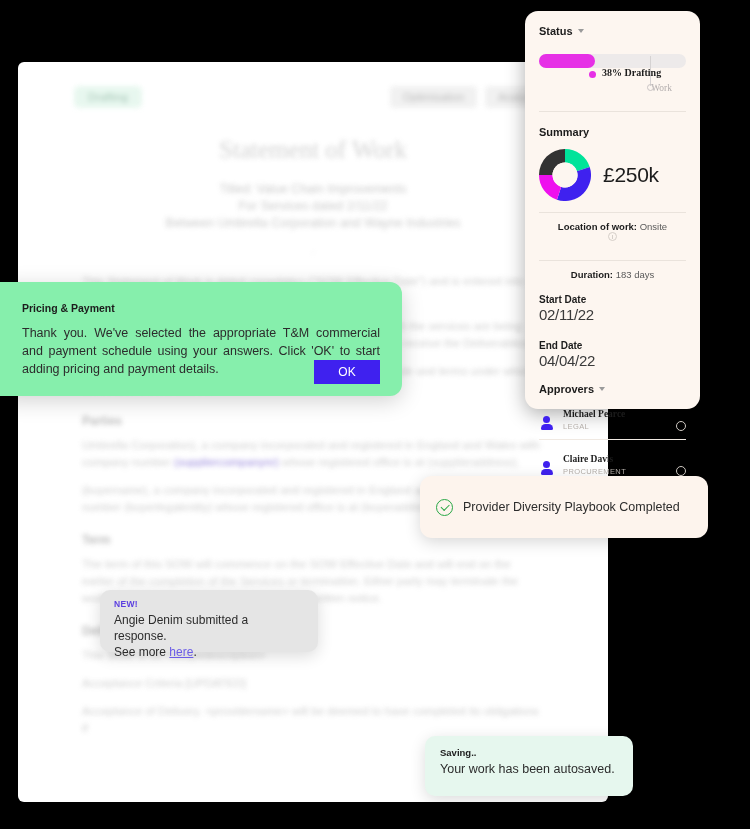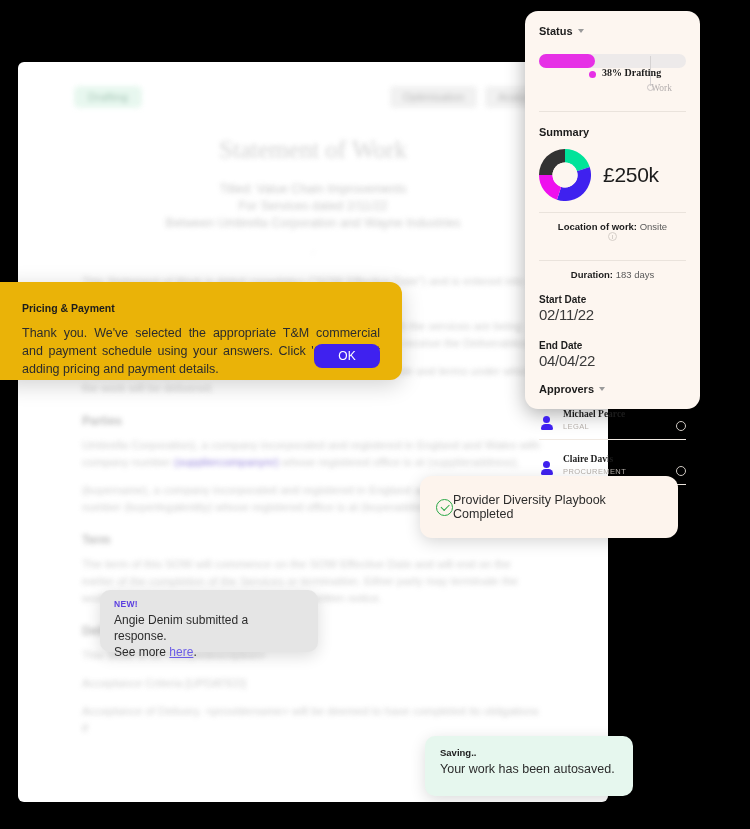--- a/index.html
+++ b/index.html
@@ -297,22 +297,22 @@
     border-radius: 50%;
     flex: 0 0 10px;
   }
 
   
   .modal {
     position: absolute;
     left: 0px;
     top: 282px;
     width: 402px;
-    height: 98px;
-    background: #eab308;
+    height: 114px;
+    background: #86efac;
     border-radius: 0 12px 12px 0;
     box-shadow: 0 5px 22px rgba(0,0,0,.18);
     padding: 20px 22px 0 22px;
     z-index: 40;
   }
 
   .modal-title {
     font-size: 10.5px;
     font-weight: bold;
     color: #1c1c1c;
@@ -328,38 +328,39 @@
 
   .ok-btn {
     position: absolute;
     right: 22px;
     bottom: 12px;
     width: 66px;
     height: 24px;
     background: #3f21ef;
     color: #ffffff;
     border: none;
-    border-radius: 8px;
+    border-radius: 0;
     font-size: 12px;
     font-family: "Liberation Sans", sans-serif;
     cursor: pointer;
   }
 
   
   .toast-playbook {
     position: absolute;
     left: 420px;
     top: 476px;
-    width: 258px;
+    width: 288px;
     height: 62px;
     background: #fdf4ed;
     border-radius: 12px;
     box-shadow: 0 4px 16px rgba(0,0,0,.16);
     display: flex;
     align-items: center;
+    gap: 10px;
     padding: 0 16px;
     z-index: 40;
   }
 
   .check-o {
     width: 17px; height: 17px;
     flex: 0 0 17px;
     border: 1.4px solid #28a745;
     border-radius: 50%;
     position: relative;

